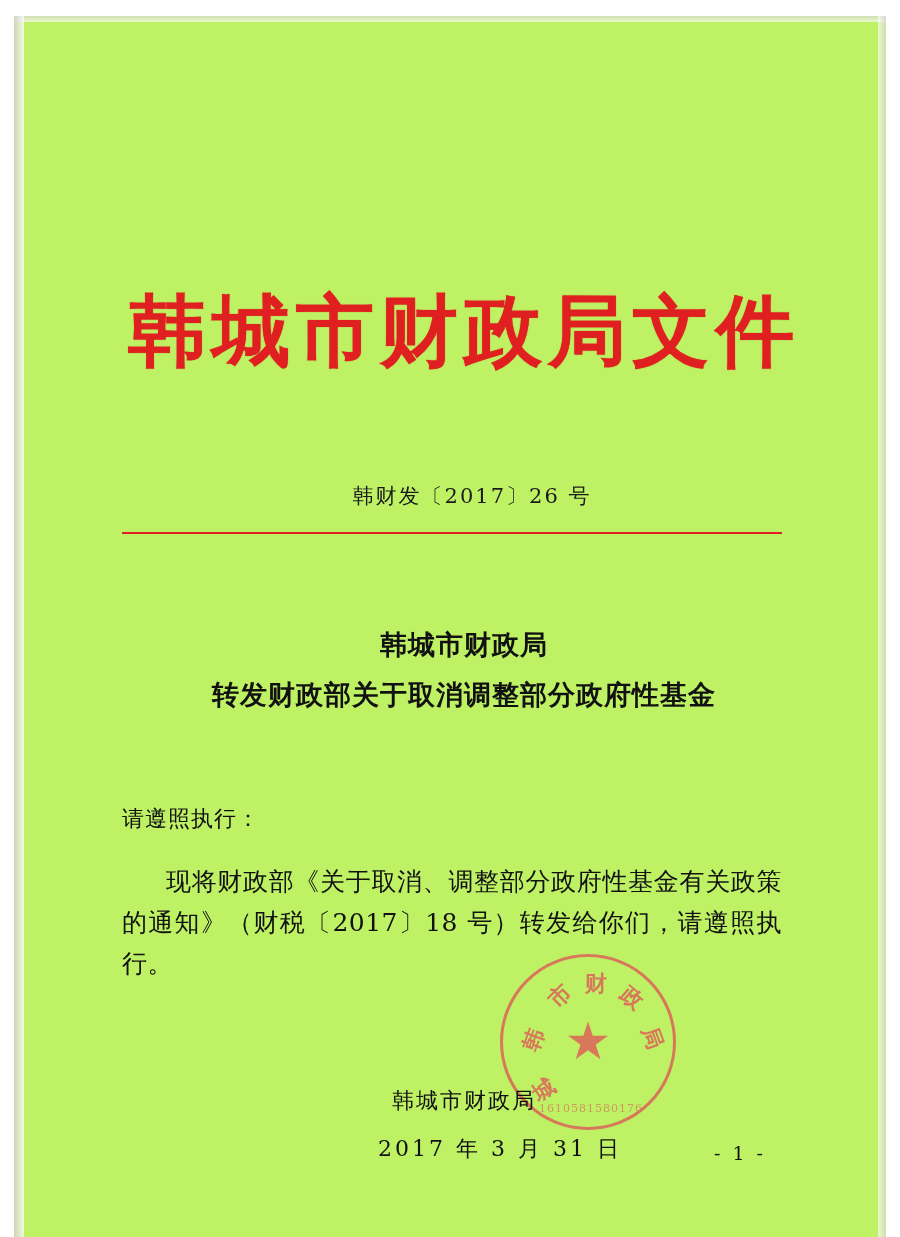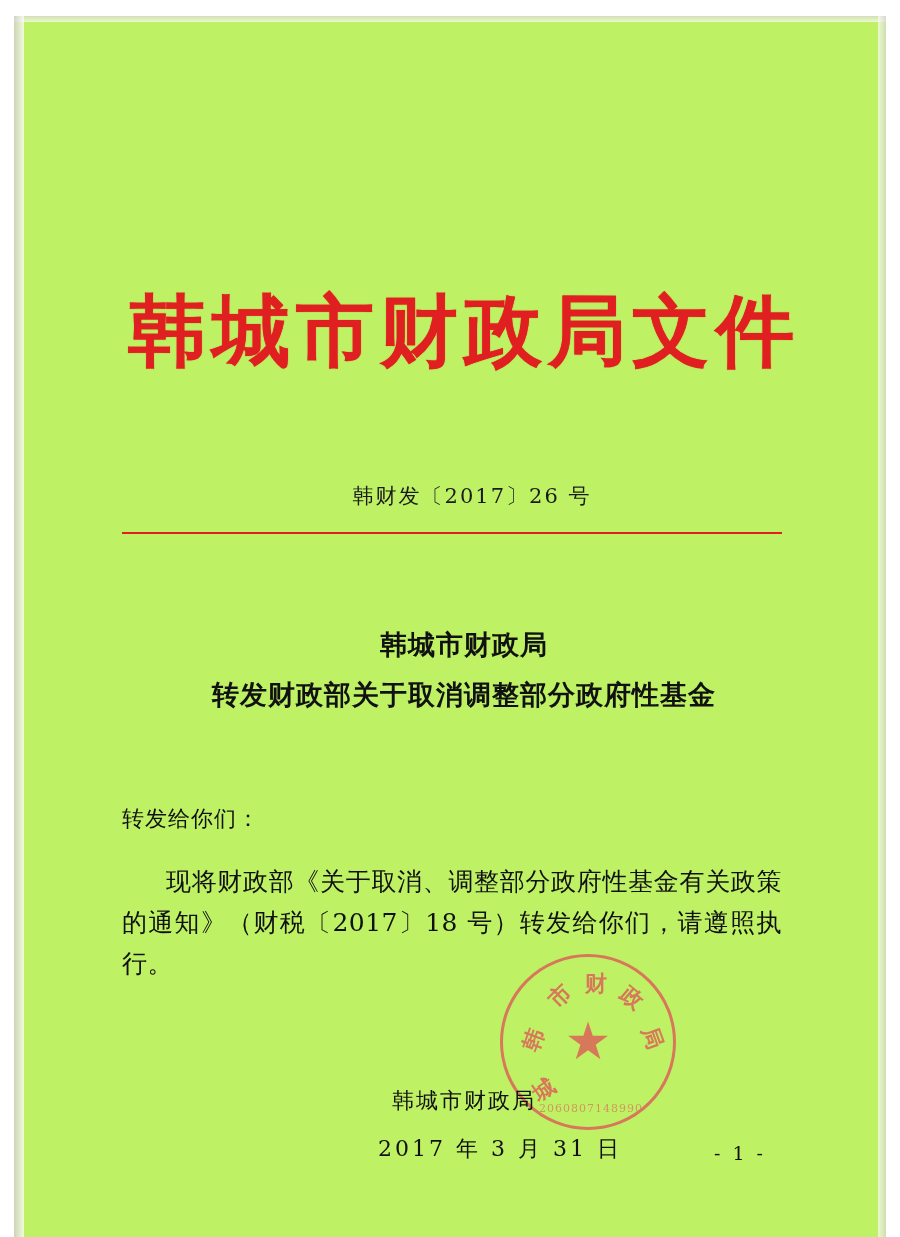--- a/index.html
+++ b/index.html
@@ -213,35 +213,35 @@
 
   <div class="doc-number">韩财发〔2017〕26 号</div>
 
   <div class="red-rule"></div>
 
   <div class="title-block">
     <div>韩城市财政局</div>
     <div>转发财政部关于取消调整部分政府性基金</div>
   </div>
 
-  <div class="salutation">转发给你们：</div>
+  <div class="salutation">请遵照执行：</div>
 
   <div class="body-text">现将财政部《关于取消、调整部分政府性基金有关政策的通知》（财税〔2017〕18 号）转发给你们，请遵照执行。</div>
 
   <div class="seal">
     <div class="seal-text">
       <span class="seal-char" style="left:20px; top:68px; transform:rotate(-70deg);">韩</span>
       <span class="seal-char" style="left:30px; top:118px; transform:rotate(-35deg);">城</span>
       <span class="seal-char" style="left:46px; top:24px; transform:rotate(-45deg);">市</span>
       <span class="seal-char" style="left:82px; top:12px;">财</span>
       <span class="seal-char" style="left:118px; top:26px; transform:rotate(40deg);">政</span>
       <span class="seal-char" style="left:138px; top:66px; transform:rotate(70deg);">局</span>
     </div>
     <div class="seal-star">★</div>
-    <div class="seal-bottom">2060807148990</div>
+    <div class="seal-bottom">1610581580176</div>
   </div>
 
   <div class="signer">韩城市财政局</div>
 
   <div class="sign-date">2017 年 3 月 31 日</div>
 
   <div class="page-number">- 1 -</div>
 
 </div>
 

